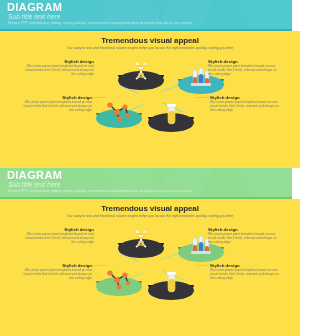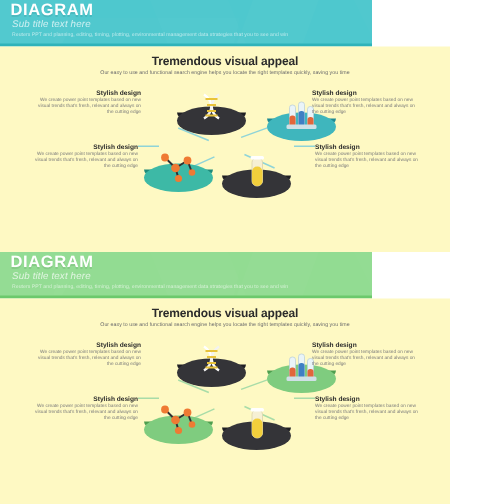--- a/index.html
+++ b/index.html
@@ -1,38 +1,38 @@
 <!DOCTYPE html>
 <html><head>
 <meta charset="utf-8">
 <style>
   html,body{margin:0;padding:0;background:#ffffff;}
   body{width:300px;height:336px;overflow:hidden;font-family:"Liberation Sans",sans-serif;}
 
   .slide{position:relative;width:300px;height:168px;background:#ffffff;overflow:hidden;}
 
   
-  .header{position:relative;width:248px;height:31px;overflow:hidden;}
+  .header{position:relative;width:292px;height:31px;overflow:hidden;}
   .slide.teal  .header{background:#4ec8ce;}
   .slide.green .header{background:#92dc92;}
   .header .facets{position:absolute;inset:0;opacity:.22;}
   .header .facets i{position:absolute;display:block;background:rgba(255,255,255,.45);
     transform-origin:0 0;}
   .hdr-title{position:absolute;left:7px;top:2px;font-size:11px;font-weight:bold;
     letter-spacing:.4px;color:#ffffff;line-height:11px;text-shadow:0 1px 0 rgba(0,0,0,.08);}
   .hdr-sub{position:absolute;left:8px;top:13px;font-size:6.5px;font-style:italic;
     color:rgba(255,255,255,.72);line-height:7px;letter-spacing:.1px;}
   .hdr-desc{position:absolute;left:8px;top:21px;font-size:3.4px;color:rgba(255,255,255,.62);
     line-height:4px;letter-spacing:.05px;white-space:nowrap;}
   .hdr-rule{position:absolute;left:0;top:29px;width:300px;height:2px;}
   .slide.teal  .hdr-rule{background:#2fb3ba;}
   .slide.green .hdr-rule{background:#6cc96c;}
 
   
-  .body{position:relative;width:300px;height:173px;background:#fef9c3;}
+  .body{position:relative;width:300px;height:173px;background:#fde047;}
   .main-title{position:absolute;left:0;top:5px;width:300px;text-align:center;
     font-size:8px;font-weight:bold;color:#2b2b2b;letter-spacing:-.1px;}
   .main-sub{position:absolute;left:0;top:15px;width:300px;text-align:center;
     font-size:3.5px;color:#6d6d6d;letter-spacing:.02px;white-space:nowrap;}
 
   
   .stage{position:absolute;left:0;top:20px;width:300px;height:117px;}
 
   
   .link{position:absolute;background:#8fd4d8;height:1px;}

